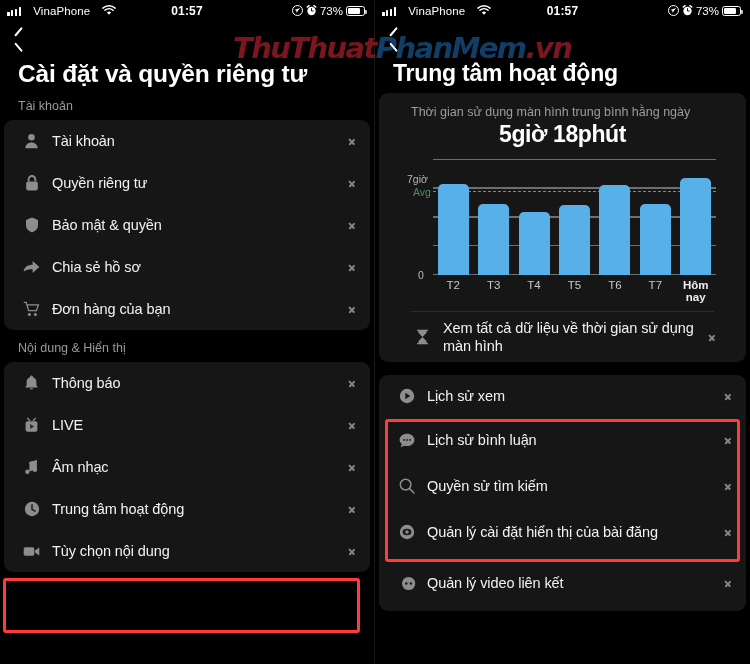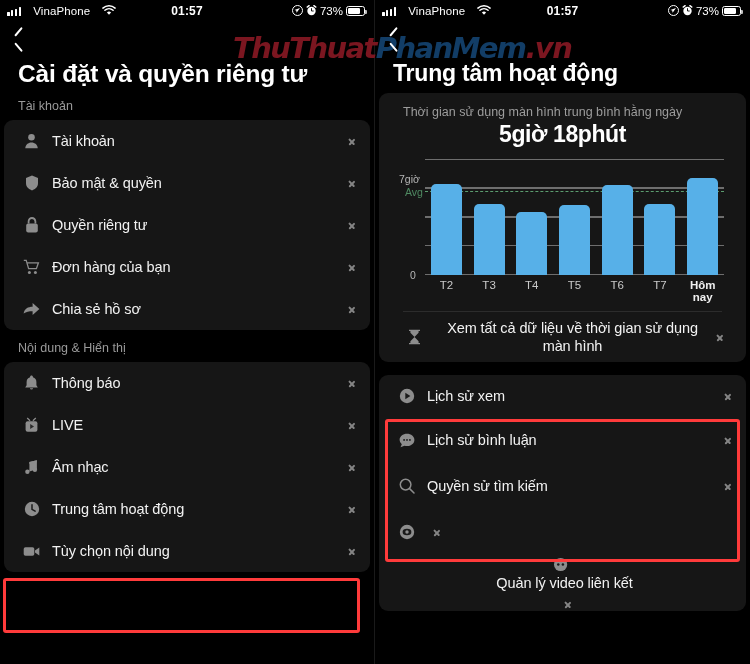--- a/index.html
+++ b/index.html
@@ -61,42 +61,42 @@
     line-height:1;
   }
   .wm-a { color:#7b1620; }
   .wm-b { color:#123d66; }
 
   
   .group-label { color:#9a9a9a; font-size:12.5px; padding:11px 18px 7px; }
   .card { background:#161616; border-radius:9px; margin:0 4px; overflow:hidden; }
   .row { display:flex; align-items:center; height:42px; padding:0 14px 0 18px;
          cursor:pointer; position:relative; }
-  .row.tall { height:50px;text-align:center; }
+  .row.tall { height:50px; }
   .ricon { width:19px; min-width:19px; height:19px; margin-right:11px;
            display:flex; align-items:center; justify-content:center;
            color:#8d8d8d; }
   .ricon svg { display:block; }
   .rlabel { color:#f2f2f2; font-size:14.5px; flex:1; line-height:1.27; letter-spacing:-.1px; }
   .chev { width:8px; height:13px; position:relative; margin-left:6px; opacity:.62; }
   .chev::before, .chev::after {
     content:""; position:absolute; left:1px; width:8px; height:1.6px;
     background:#c8c8c8; border-radius:2px;
   }
   .chev::before { top:3.3px; transform:rotate(46deg); transform-origin:left center; }
   .chev::after  { top:9px;  transform:rotate(-46deg); transform-origin:left center; }
 
   
   .hl { position:absolute; border:3px solid #ff3b3b; border-radius:3px;
         pointer-events:none; z-index:6; }
   #hl-left  { left:3px;  top:578px; width:357px; height:55px; }
   #hl-right { left:10px; top:419px; width:355px; height:143px; }
 
   
-  .st-card { background:#161616; border-radius:9px; margin:6px 4px 0; padding:12px 8px 0; }
+  .st-card { background:#161616; border-radius:9px; margin:6px 4px 0; padding:12px 16px 0; }
   .st-sub { color:#9d9d9d; font-size:12.5px; padding:0 16px; }
   .st-big { color:#fff; font-size:23px; font-weight:bold; padding:2px 16px 0;
             letter-spacing:-.4px;text-align:center; }
 
   .chart { position:relative; height:115px; margin:12px 14px 0 12px; }
   .axis-label { position:absolute; color:#b7b7b7; font-size:10.5px;margin-top:19px; }
   #lbl-top { left:0; top:-6px; }
   #lbl-zero { left:11px; bottom:-6px; }
   #lbl-avg  { left:6px; color:#4f8a62; font-weight:500; }
   .plot { position:absolute; left:26px; right:0; top:0; bottom:0; }
@@ -172,54 +172,54 @@
               <circle cx="7.5" cy="4.2" r="3.3"></circle>
               <path d="M1.3 15.2c0-3.5 2.8-5.8 6.2-5.8s6.2 2.3 6.2 5.8z"></path>
             </svg>
         </span>
         <span class="rlabel">Tài khoản</span>
         <span class="chev"></span>
       </div>
       <div class="row">
         <span class="ricon">
           <svg width="14" height="16" viewBox="0 0 14 16" fill="#8d8d8d">
-              <path d="M7 .6 13 3v5.1c0 4-2.6 6.3-6 7.3-3.4-1-6-3.3-6-7.3V3z"></path>
-            </svg>
-        </span>
-        <span class="rlabel">Bảo mật &amp; quyền</span>
-        <span class="chev"></span>
-      </div>
-      <div class="row">
-        <span class="ricon">
-          <svg width="14" height="16" viewBox="0 0 14 16" fill="#8d8d8d">
               <rect x="1.2" y="6.4" width="11.6" height="9" rx="2"></rect>
               <path d="M3.6 6.6V4.4a3.4 3.4 0 0 1 6.8 0v2.2" stroke="#8d8d8d" stroke-width="1.8" fill="none"></path>
             </svg>
         </span>
         <span class="rlabel">Quyền riêng tư</span>
+        <span class="chev"></span>
+      </div>
+      <div class="row">
+        <span class="ricon">
+          <svg width="14" height="16" viewBox="0 0 14 16" fill="#8d8d8d">
+              <path d="M7 .6 13 3v5.1c0 4-2.6 6.3-6 7.3-3.4-1-6-3.3-6-7.3V3z"></path>
+            </svg>
+        </span>
+        <span class="rlabel">Bảo mật &amp; quyền</span>
+        <span class="chev"></span>
+      </div>
+      <div class="row">
+        <span class="ricon">
+          <svg width="17" height="14" viewBox="0 0 17 14" fill="#8d8d8d">
+              <path d="M.6 11.4C1.6 6.6 5 4.9 9.6 4.8V1.1L16.4 7l-6.8 5.9V9.2c-3.6 0-6.4.6-9 2.2z"></path>
+            </svg>
+        </span>
+        <span class="rlabel">Chia sẻ hồ sơ</span>
         <span class="chev"></span>
       </div>
       <div class="row">
         <span class="ricon">
           <svg width="17" height="16" viewBox="0 0 17 16" fill="none" stroke="#8d8d8d" stroke-width="1.3">
               <path d="M.8 1.4h2.4l2.4 8.2h7.8l2-5.8H4.3"></path>
               <circle cx="6.4" cy="13.4" r="1.5" fill="#8d8d8d" stroke="none"></circle>
               <circle cx="12.4" cy="13.4" r="1.5" fill="#8d8d8d" stroke="none"></circle>
             </svg>
         </span>
         <span class="rlabel">Đơn hàng của bạn</span>
-        <span class="chev"></span>
-      </div>
-      <div class="row">
-        <span class="ricon">
-          <svg width="17" height="14" viewBox="0 0 17 14" fill="#8d8d8d">
-              <path d="M.6 11.4C1.6 6.6 5 4.9 9.6 4.8V1.1L16.4 7l-6.8 5.9V9.2c-3.6 0-6.4.6-9 2.2z"></path>
-            </svg>
-        </span>
-        <span class="rlabel">Chia sẻ hồ sơ</span>
         <span class="chev"></span>
       </div>
     </div>
 
     <div class="group-label">Nội dung &amp; Hiển thị</div>
     <div class="card">
       <div class="row">
         <span class="ricon">
           <svg width="15" height="16" viewBox="0 0 15 16" fill="#8d8d8d">
               <path d="M7.5.6c-.8 0-1.4.6-1.4 1.3v.4A5 5 0 0 0 2.6 7v3.3L1.2 12.4h12.6l-1.4-2.1V7a5 5 0 0 0-3.5-4.7v-.4c0-.7-.6-1.3-1.4-1.3z"></path>
@@ -423,23 +423,24 @@
         <span class="chev"></span>
       </div>
       <div class="row" style="height:46px;">
         <span class="ricon">
           <svg width="16" height="16" viewBox="0 0 16 16" fill="#8d8d8d">
               <circle cx="8" cy="8" r="7.2"></circle>
               <ellipse cx="8" cy="8" rx="4.4" ry="3.3" fill="#1a1a1a"></ellipse>
               <circle cx="8" cy="8" r="1.7" fill="#8d8d8d"></circle>
             </svg>
         </span>
-        <span class="chev"></span>
-      </div>
-      <div class="row" style="height:56px;flex-direction:column;">
+        <span class="rlabel">Quản lý cài đặt hiển thị của bài đăng</span>
+        <span class="chev"></span>
+      </div>
+      <div class="row" style="height:56px;">
         <span class="ricon">
           <svg width="18" height="15" viewBox="0 0 18 15" fill="#8d8d8d">
               <path d="M5.4.9a6.6 6.6 0 0 0 0 13.2A6.6 6.6 0 0 1 5.4.9z"></path>
               <circle cx="10.6" cy="7.5" r="6.6"></circle>
               <circle cx="8.3" cy="7.5" r="1.25" fill="#1a1a1a"></circle>
               <circle cx="12.9" cy="7.5" r="1.25" fill="#1a1a1a"></circle>
             </svg>
         </span>
         <span class="rlabel">Quản lý video liên kết</span>
         <span class="chev"></span>

